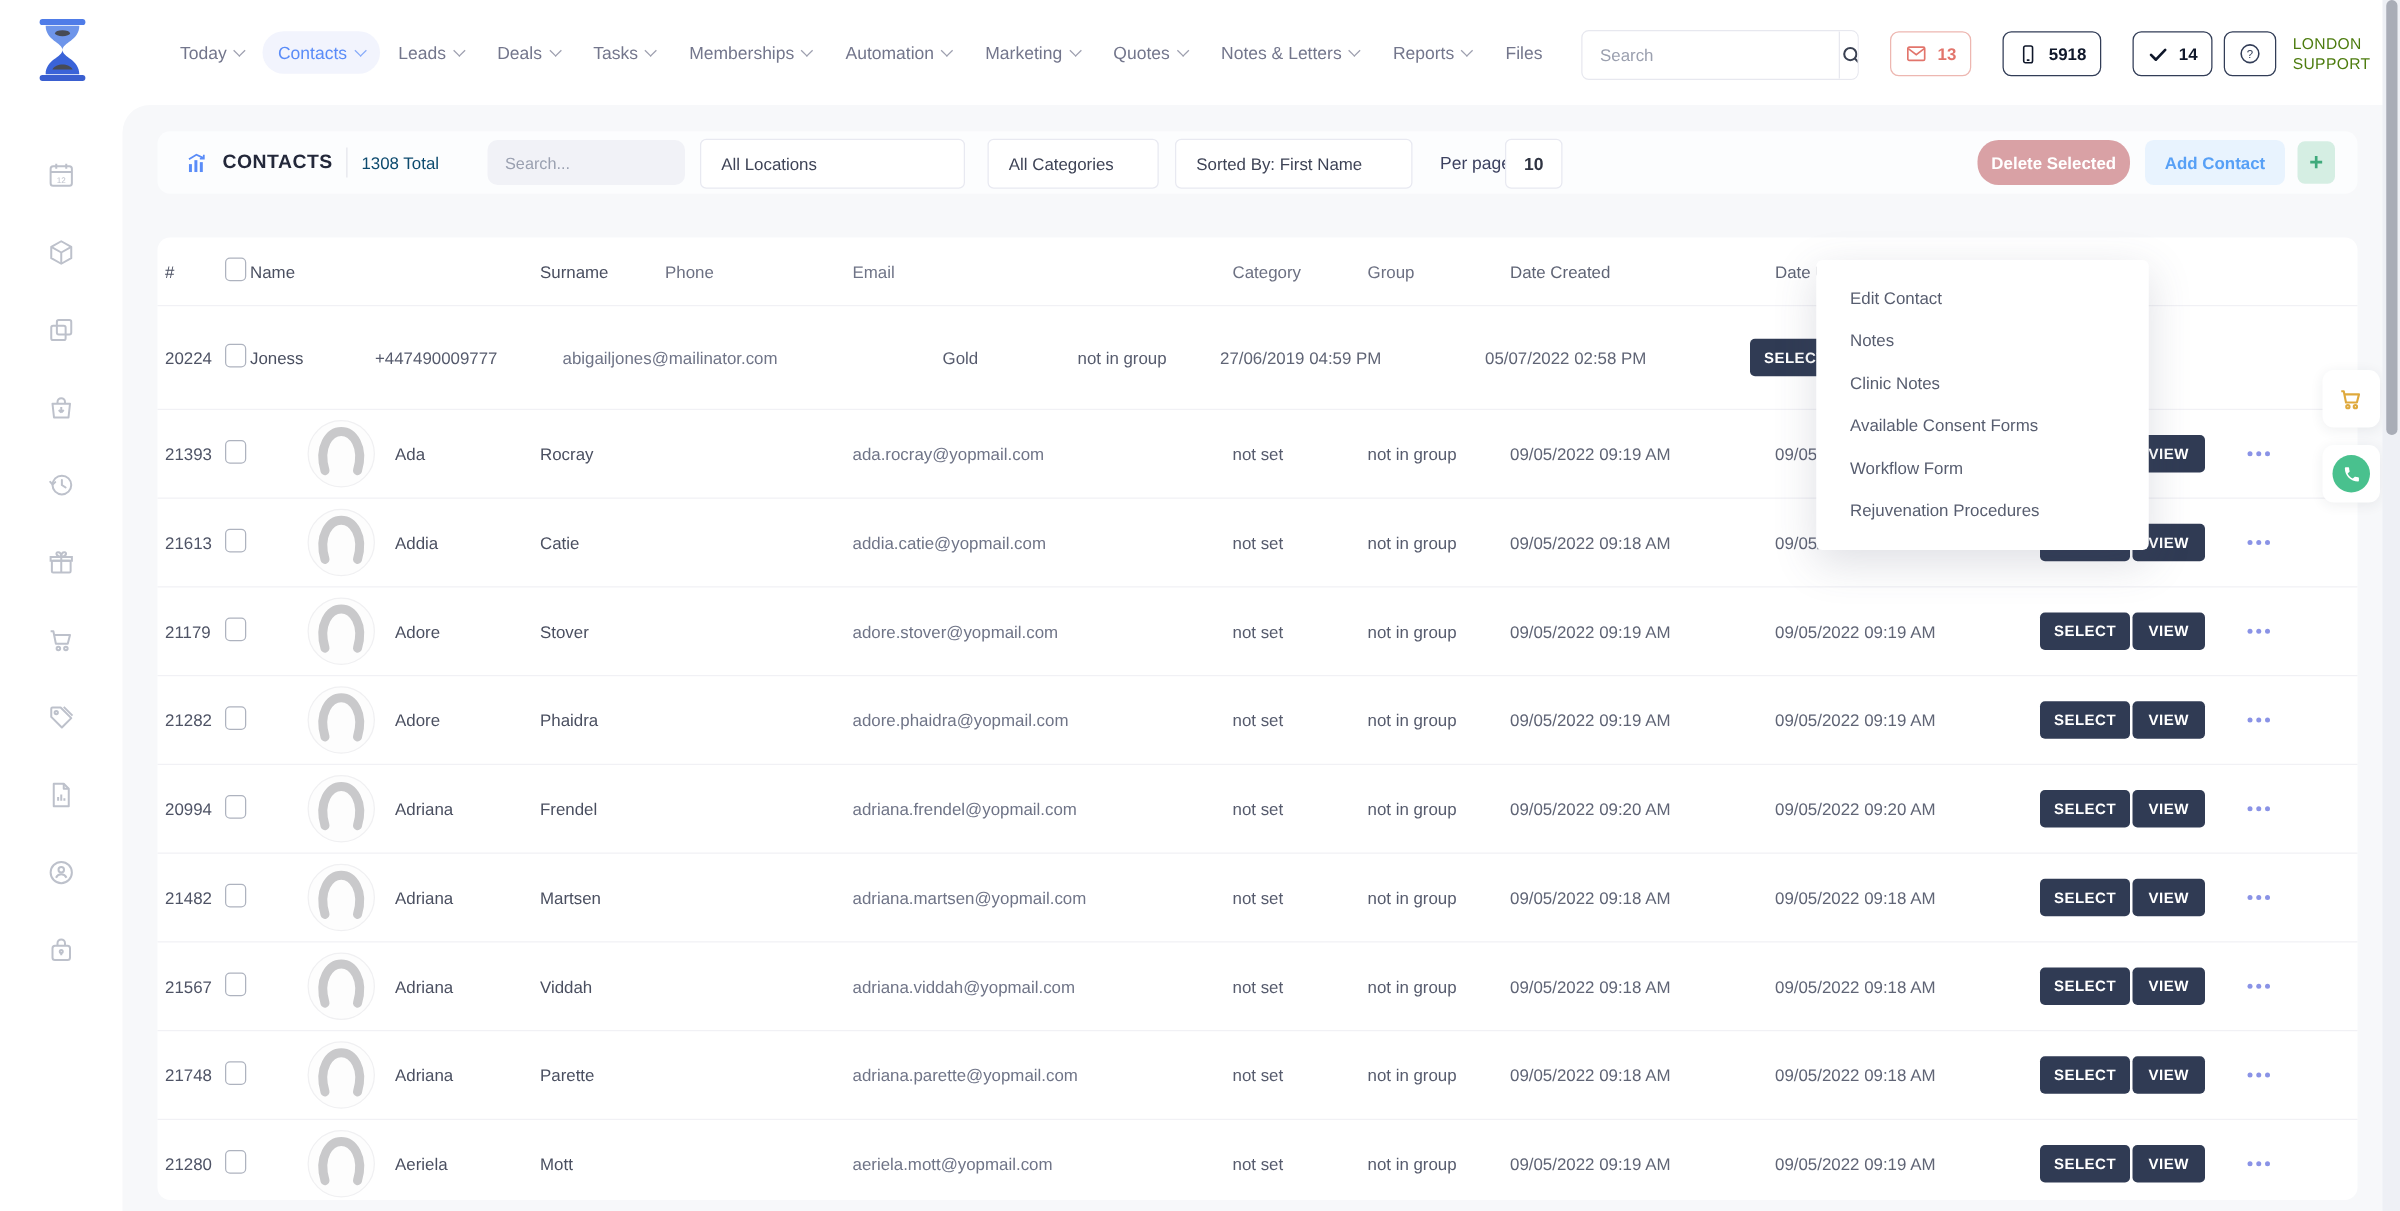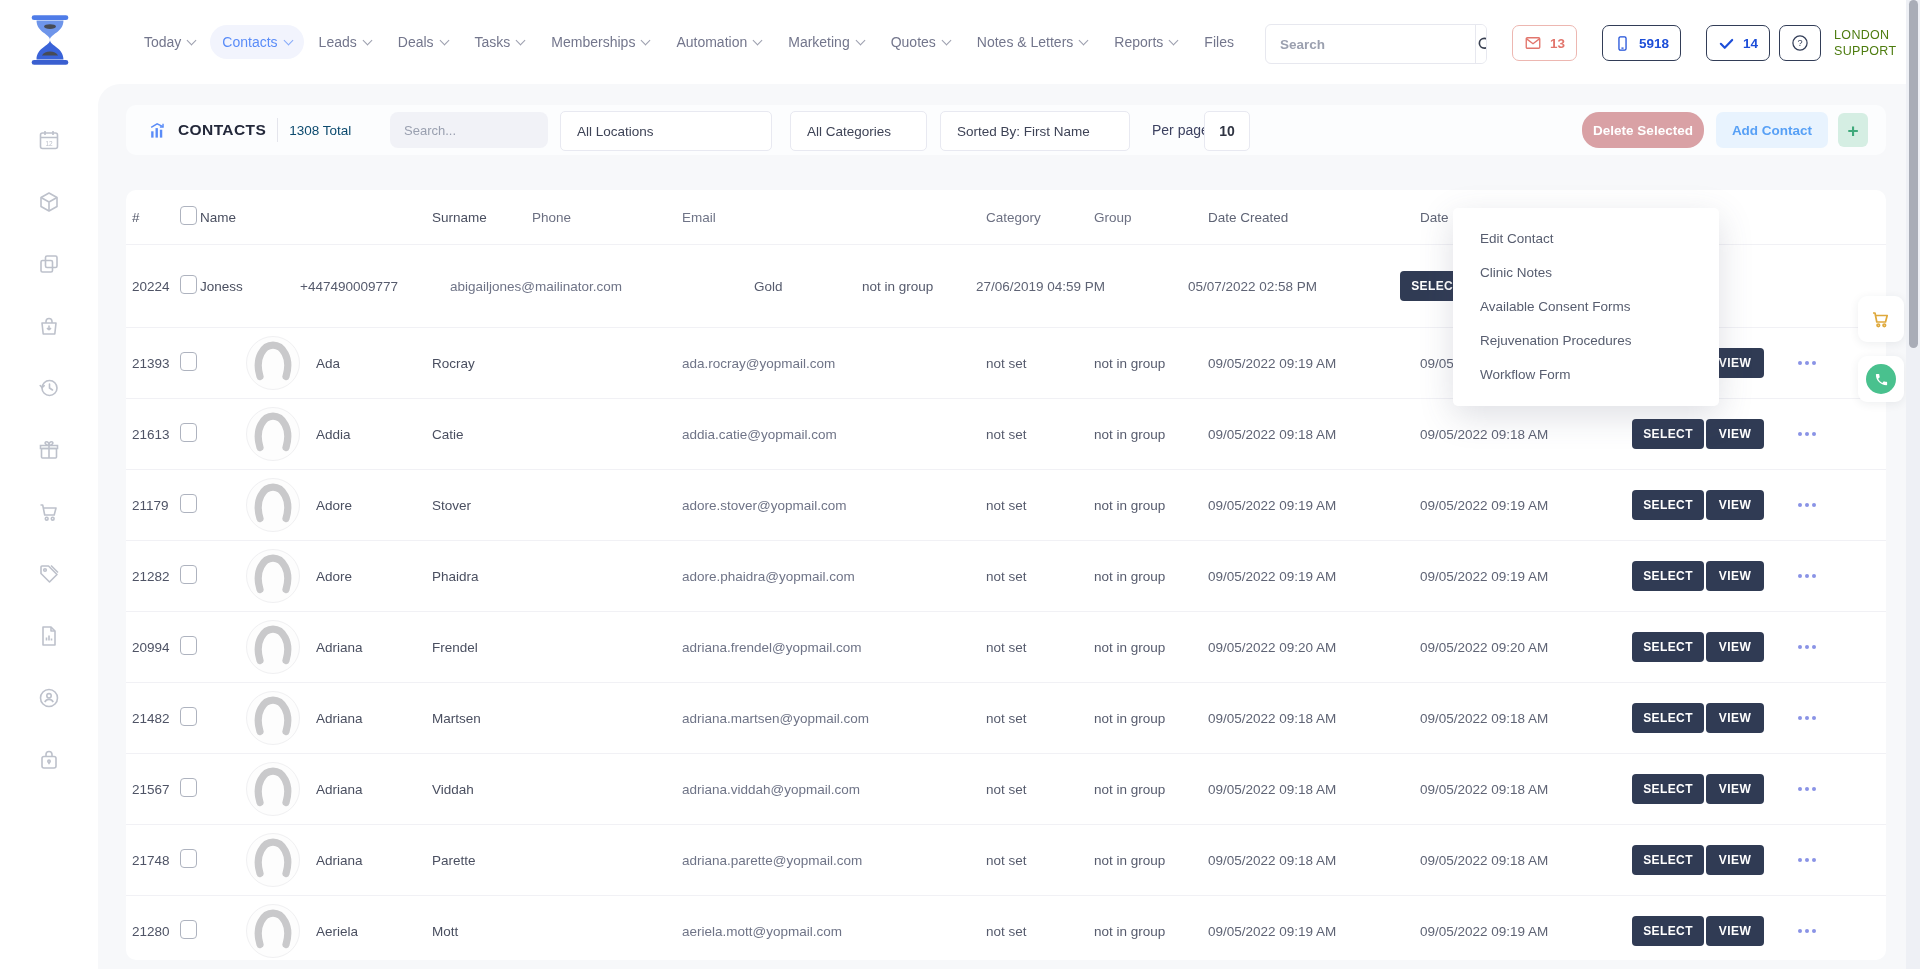--- a/index.html
+++ b/index.html
@@ -11,29 +11,29 @@
   .logo{position:absolute;left:22px;top:12px;width:56px;height:58px;}
   .nav{position:absolute;left:132px;top:0;height:84px;display:flex;align-items:center;gap:3px;}
   .nav-item{display:flex;align-items:center;gap:7px;padding:9px 12px;font-size:14px;
             color:#73768c;border-radius:18px;cursor:pointer;white-space:nowrap;}
   .nav-item.active{color:#5a8cf8;background:#f2f4fd;}
   .chev{width:6px;height:6px;border-right:1.6px solid currentColor;border-bottom:1.6px solid currentColor;
         transform:rotate(45deg);margin-top:-3px;opacity:.7;}
   .top-search{position:absolute;left:1265px;top:24px;width:220px;height:38px;border:1px solid #e7e8ef;
               border-radius:6px;background:#fff;display:flex;align-items:stretch;overflow:hidden;}
   .top-search input{flex:1;border:0;outline:none;padding:0 14px;font-size:13.5px;color:#ec4899;
-                    font-family:inherit;background:transparent;font-weight:bold;}
+                    font-family:inherit;background:transparent;}
   .top-search input::placeholder{color:#9ba0af;}
   .search-btn{width:46px;border-left:1px solid #e7e8ef;display:flex;align-items:center;justify-content:center;
               color:#3a4152;cursor:pointer;background:#fff;}
   .top-actions{position:absolute;left:1496px;top:25px;height:36px;display:flex;align-items:center;gap:9px;z-index:11;}
   .badge{display:flex;align-items:center;gap:8px;border:1.5px solid;border-radius:7px;height:34px;
          padding:0 11px;font-size:13.5px;font-weight:bold;cursor:pointer;background:#fff;margin-left:16px;}
   .badge.mail{border-color:#edb7b1;color:#e2756c;}
-  .badge.navy{border-color:#323d57;color:#1d4ed8;}
+  .badge.navy{border-color:#323d57;color:#0f172a;}
   .help-btn{width:40px;height:34px;border:1.5px solid #323d57;border-radius:7px;display:flex;
             align-items:center;justify-content:center;color:#323d57;cursor:pointer;background:#fff;}
   .user-name{font-size:12.5px;font-weight:normal;color:#4d7c0f;line-height:1.3;letter-spacing:.3px;margin-left:4px;}
   .avatar-btn{width:42px;height:42px;border-radius:50%;background:#3b4763;display:flex;align-items:center;
               justify-content:center;cursor:pointer;margin-left:2px;}
 
   
   .sidebar{position:absolute;left:0;top:84px;width:98px;bottom:0;background:#fff;display:flex;
            flex-direction:column;align-items:center;padding-top:44px;gap:38px;z-index:5;}
   .side-icon{width:24px;height:24px;color:#bdc1cb;cursor:pointer;flex:0 0 auto;}
@@ -679,24 +679,25 @@
                 <i></i>
               </button>
     </div>
   </div>
         </div>
     </div>
   </div>
 
   <div class="context-menu" id="ctx-menu">
       <div class="menu-item">Edit Contact</div>
+      <div class="menu-item">Notes</div>
       <div class="menu-item">Clinic Notes</div>
       <div class="menu-item">Available Consent Forms</div>
+      <div class="menu-item">Workflow Form</div>
       <div class="menu-item">Rejuvenation Procedures</div>
-      <div class="menu-item">Workflow Form</div>
     </div>
 
   <div class="float-card float-cart">
     <svg width="24" height="24" viewBox="0 0 24 24" fill="none" stroke="currentColor" stroke-width="1.7" stroke-linejoin="round">
       <path d="M4 6h2l1.8 9h8.7l1.7-6.5H7"></path>
         <circle cx="9.3" cy="18.3" r="1.3"></circle>
         <circle cx="15.3" cy="18.3" r="1.3"></circle>
     </svg>
   </div>
   <div class="float-card float-phone">

